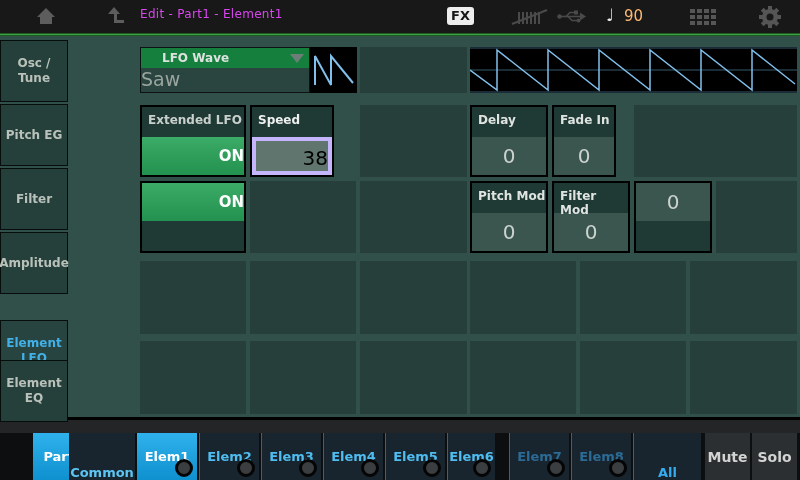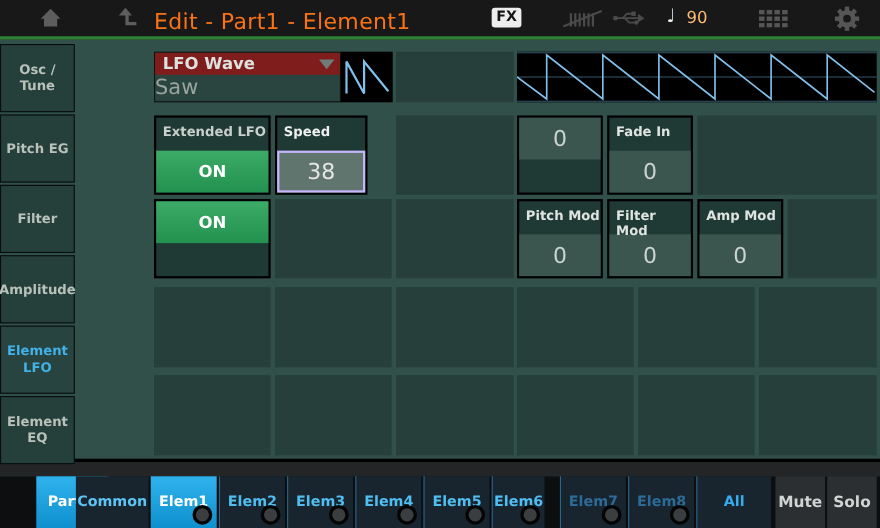--- a/index.html
+++ b/index.html
@@ -3,57 +3,57 @@
 <meta charset="utf-8">
 <style>
   html,body{margin:0;padding:0;}
   body{width:800px;height:480px;position:relative;overflow:hidden;
        font-family:"DejaVu Sans","Liberation Sans",sans-serif;
        background:#315049;}
   .abs{position:absolute;}
   
   #topbar{left:0;top:0;width:800px;height:33px;background:#181818;}
   #green-line{left:0;top:33px;width:800px;height:3px;background:#3ca342;border-top:1px solid #1e5a22;border-bottom:1px solid #1e5a22;box-sizing:border-box;}
-  .title{left:140px;top:7px;color:#f97316;font-size:20px;letter-spacing:.3px;}
+  .title{left:140px;top:7px;color:#d946ef;font-size:12px;letter-spacing:.3px;}
   .fx-badge{left:447px;top:7px;width:27px;height:18px;background:#ededed;border-radius:3px;
             color:#161616;font-weight:bold;font-size:13px;text-align:center;line-height:18px;}
   .tempo-note{left:606px;top:5px;color:#ececec;font-size:17px;}
   .tempo-val{left:624px;top:7px;color:#fdba74;font-size:15px;}
   
   #main-bg{left:0;top:36px;width:800px;height:381px;background:#315049;border-bottom:3px solid #000;box-sizing:content-box;}
   #bottom-strip{left:0;top:420px;width:800px;height:13px;background:#232527;}
   
   .side-item{left:0;width:68px;height:62px;background:#25403b;border:1px solid #070d0b;box-sizing:border-box;
              color:#b9c1ba;font-weight:bold;font-size:12px;text-align:center;
              display:flex;align-items:center;justify-content:center;line-height:15px;padding:0 2px;cursor:pointer;}
-  .side-item.active{color:#41b1e8;background:#284440;}
+  .side-item.active{color:#41b1e8;background:#284440;margin-top:24px;}
   
   .cell{background:#263f3a;}
   
   .dropdown{left:140px;top:47px;width:170px;height:46px;background:#2a443f;border:1px solid #0b1412;box-sizing:border-box;cursor:pointer;}
-  .dd-label{position:absolute;left:0;top:0;width:100%;height:20px;background:#7f1d1d;
-            color:#dde2df;font-size:15px;font-weight:bold;line-height:20px;padding-left:7px;box-sizing:border-box;}
+  .dd-label{position:absolute;left:0;top:0;width:100%;height:20px;background:#15803d;
+            color:#dde2df;font-size:12px;font-weight:bold;line-height:20px;padding-left:21px;box-sizing:border-box;}
   .dd-arrow{position:absolute;right:5px;top:6px;width:0;height:0;
             border-left:7px solid transparent;border-right:7px solid transparent;border-top:9px solid #6e7d78;}
   .dd-value{position:absolute;left:0;top:20px;width:100%;height:24px;color:#9aa59f;font-size:19px;text-align:left;}
   
   .pbox{border:2px solid #000;box-sizing:border-box;background:#1f3935;cursor:pointer;}
   .pbox .plabel{display:block;height:30px;color:#dfe4e1;font-size:12px;font-weight:bold;padding:6px 0 0 6px;box-sizing:border-box;}
   .pbox .pvalue{display:block;height:38px;background:#3a564f;color:#ccd3cf;font-size:20px;text-align:center;line-height:38px;}
   .on-btn{display:block;height:38px;background:linear-gradient(180deg,#3cab67,#23914f);
-          color:#fff;font-weight:bold;font-size:15px;text-align:center;line-height:38px;}
-  .speed-value{display:block;height:38px;background:#60756e;border:2px solid #c4b5fd;box-sizing:border-box;
-               color:#e5e5e5;font-size:20px;text-align:center;line-height:34px;}
+          color:#fff;font-weight:bold;font-size:15px;text-align:right;line-height:38px;}
+  .speed-value{display:block;height:38px;background:#60756e;border:4px solid #c4b5fd;box-sizing:border-box;
+               color:#000000;font-size:20px;text-align:right;line-height:34px;}
   .black-box{background:#000;}
   
   #tabbar{left:0;top:433px;width:800px;height:47px;background:#0c0e10;}
   .tab{position:absolute;top:0;height:47px;display:flex;align-items:center;justify-content:center;
        font-weight:bold;font-size:13px;cursor:pointer;box-sizing:border-box;}
   .tab-blue{background:linear-gradient(180deg,#2fb2ec,#0f90cf);color:#fff;margin-left:31px;}
-  .tab-dark{background:#18242e;color:#5cc5f3;}
+  .tab-dark{background:#18242e;color:#5cc5f3;align-items:flex-end;}
   .tab.elem{background:#18242e;color:#4fbdf0;border-left:1px solid #29678f;}
   .tab.elem.selected{background:linear-gradient(180deg,#2fb2ec,#0f90cf);color:#fff;border-left:none;}
   .tab.elem.dim{color:#2b6b95;}
   .status-circle{position:absolute;right:4px;bottom:3px;width:12px;height:12px;border-radius:50%;
                  background:#3b3e40;border:3px solid #050505;}
   .part-arrow{position:absolute;top:2px;right:4px;width:0;height:0;
               border-left:7px solid transparent;border-right:7px solid transparent;border-top:8px solid #fff;}
   .tab-gray{background:#2c2f31;color:#d2d4d3;font-size:14px;}
 </style>
 </head>
@@ -157,43 +157,43 @@
   <span class="plabel" style="color:#c9d0cb">Extended LFO</span>
   <span class="on-btn">ON</span>
 </div>
 <div class="abs pbox" style="left:250px;top:105px;width:84px;height:72px">
   <span class="plabel" style="color:#eef1ef">Speed</span>
   <span class="speed-value">38</span>
 </div>
 <div class="abs cell" style="left:360px;top:105px;width:107px;height:72px"></div>
 <div class="abs cell" style="left:634px;top:105px;width:163px;height:72px"></div>
 <div class="abs pbox" style="left:470px;top:105px;width:78px;height:72px">
-  <span class="pvalue">0</span>
-</div>
-<div class="abs pbox" style="left:552px;top:105px;width:78px;height:72px">
+  <span class="plabel">Delay</span>
+  <span class="pvalue">0</span>
+</div>
+<div class="abs pbox" style="left:552px;top:105px;width:64px;height:72px">
   <span class="plabel">Fade In</span>
   <span class="pvalue">0</span>
 </div>
 
 <div class="abs pbox" style="left:140px;top:181px;width:106px;height:72px">
   <span class="on-btn">ON</span>
 </div>
 <div class="abs cell" style="left:250px;top:181px;width:106px;height:72px"></div>
 <div class="abs cell" style="left:360px;top:181px;width:107px;height:72px"></div>
 <div class="abs cell" style="left:716px;top:181px;width:81px;height:72px"></div>
 <div class="abs pbox" style="left:470px;top:181px;width:78px;height:72px">
   <span class="plabel">Pitch Mod</span>
   <span class="pvalue">0</span>
 </div>
 <div class="abs pbox" style="left:552px;top:181px;width:78px;height:72px">
   <span class="plabel">Filter Mod</span>
   <span class="pvalue">0</span>
 </div>
 <div class="abs pbox" style="left:634px;top:181px;width:78px;height:72px">
-  <span class="plabel">Amp Mod</span>
   <span class="pvalue">0</span>
 </div>
 
 <div id="empty-grid">
     <div class="abs cell" style="left: 140px; top: 261px; width: 106px; height: 73px;"></div>
     <div class="abs cell" style="left: 250px; top: 261px; width: 106px; height: 73px;"></div>
     <div class="abs cell" style="left: 360px; top: 261px; width: 107px; height: 73px;"></div>
     <div class="abs cell" style="left: 470px; top: 261px; width: 106px; height: 73px;"></div>
     <div class="abs cell" style="left: 580px; top: 261px; width: 106px; height: 73px;"></div>
     <div class="abs cell" style="left: 690px; top: 261px; width: 107px; height: 73px;"></div>

